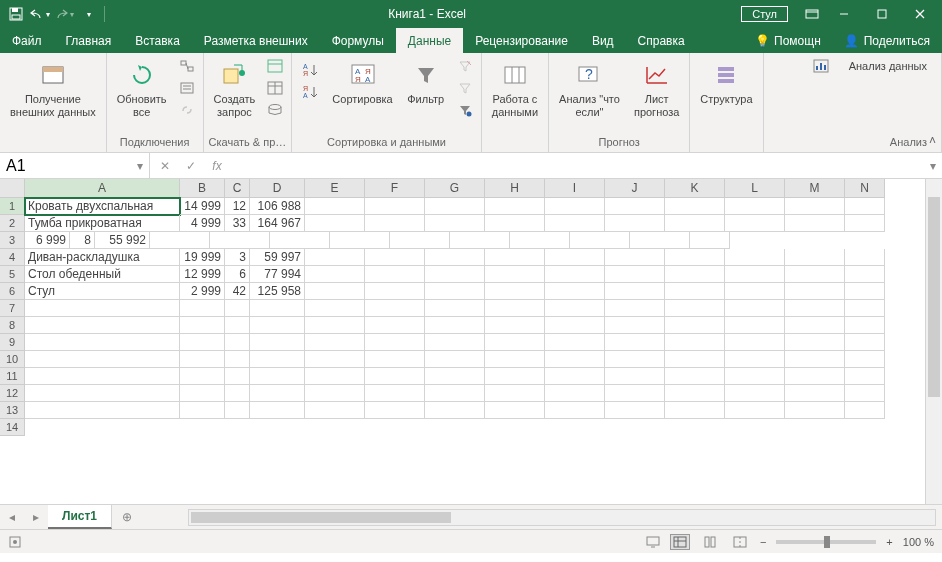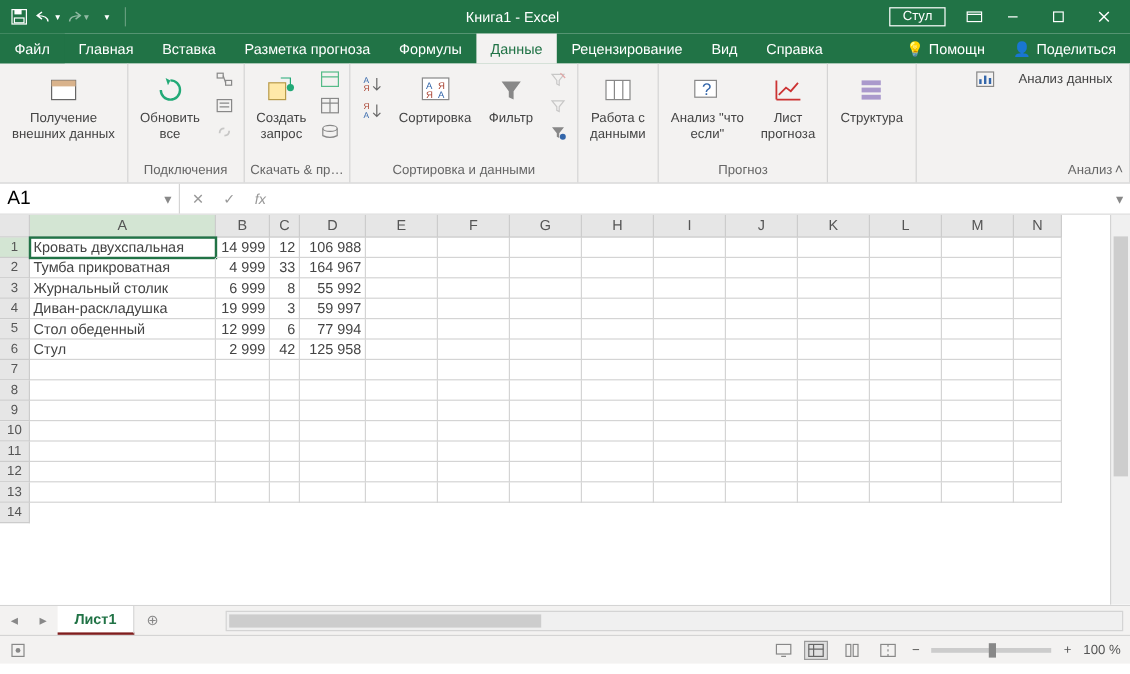--- a/index.html
+++ b/index.html
@@ -52,21 +52,21 @@
 .cell { border-right:1px solid #d4d4d4; border-bottom:1px solid #d4d4d4; font-size:12px; line-height:17px; padding: 0 3px; white-space:nowrap; overflow:hidden; }
 .cell.num { text-align:right; }
 .cell.active { outline: 2px solid #217346; outline-offset:-1px; }
 
 .vsb { position:absolute; right:0; top:0; width:17px; bottom:0; background:#f0f0f0; border-left:1px solid #d4d4d4; }
 .vsb .thumb { position:absolute; top:18px; left:2px; right:2px; height:200px; background:#cdcdcd; }
 
 .sheettabs { height: 25px; border-top:1px solid #d4d4d4; display:flex; align-items:center; background:#f3f2f1; }
 .navbtn { width:24px; height:100%; display:flex; align-items:center; justify-content:center; color:#888; cursor:pointer; }
 .stab { padding: 0 14px; height:100%; display:flex; align-items:center; font-size:12px; cursor:pointer; border-right:1px solid #d4d4d4; }
-.stab.active { background:#fff; border-bottom:2px solid #7f1d1d; color:#217346; font-weight:600; }
+.stab.active { background:#fff; border-bottom:2px solid #737373; color:#217346; font-weight:600; }
 .addsh { width:30px; text-align:center; color:#888; cursor:pointer; }
 .hsb { flex:1; margin: 3px 6px; height:17px; background:#f0f0f0; position:relative; border:1px solid #d4d4d4; }
 .hsb .thumb { position:absolute; left:2px; top:2px; bottom:2px; width:260px; background:#cdcdcd; }
 
 .status { height: 24px; background:#f3f2f1; border-top:1px solid #d4d4d4; display:flex; align-items:center; padding: 0 8px; font-size:11px; color:#555; }
 .status .right { margin-left:auto; display:flex; align-items:center; gap:10px; }
 .viewbtn { width:20px; height:16px; display:flex; align-items:center; justify-content:center; cursor:pointer; border:1px solid transparent; }
 .viewbtn.act { border-color:#999; background:#e0e0e0; }
 .zoomslider { width:100px; height:4px; background:#ccc; position:relative; }
 .zoomslider .h { position:absolute; left:48px; top:-4px; width:6px; height:12px; background:#888; }
@@ -128,21 +128,21 @@
           <line x1="10" y1="2" x2="2" y2="10" stroke="#fff" stroke-width="1.2"></line>
         </svg>
       </div>
   </div>
 </div>
 
 <div class="tabs">
   <div class="tab file">Файл</div>
   <div class="tab">Главная</div>
   <div class="tab">Вставка</div>
-  <div class="tab">Разметка прогноза</div>
+  <div class="tab">Разметка внешних</div>
   <div class="tab">Формулы</div>
   <div class="tab active">Данные</div>
   <div class="tab">Рецензирование</div>
   <div class="tab">Вид</div>
   <div class="tab">Справка</div>
   <div class="right">
     <div class="tab">
         <span>💡</span>
         <span>Помощн</span>
       </div>
@@ -459,21 +459,20 @@
         <div class="cell num" style="width: 60px;"></div>
         <div class="cell num" style="width: 60px;"></div>
         <div class="cell num" style="width: 60px;"></div>
         <div class="cell num" style="width: 60px;"></div>
         <div class="cell num" style="width: 60px;"></div>
         <div class="cell num" style="width: 60px;"></div>
         <div class="cell num" style="width: 60px;"></div>
         <div class="cell num" style="width: 40px;"></div>
       </div>
       <div class="crow">
-        <div class="cell" style="width: 155px;">Журнальный столик</div>
         <div class="cell num" style="width: 45px;">6 999</div>
         <div class="cell num" style="width: 25px;">8</div>
         <div class="cell num" style="width: 55px;">55 992</div>
         <div class="cell num" style="width: 60px;"></div>
         <div class="cell num" style="width: 60px;"></div>
         <div class="cell num" style="width: 60px;"></div>
         <div class="cell num" style="width: 60px;"></div>
         <div class="cell num" style="width: 60px;"></div>
         <div class="cell num" style="width: 60px;"></div>
         <div class="cell num" style="width: 60px;"></div>

